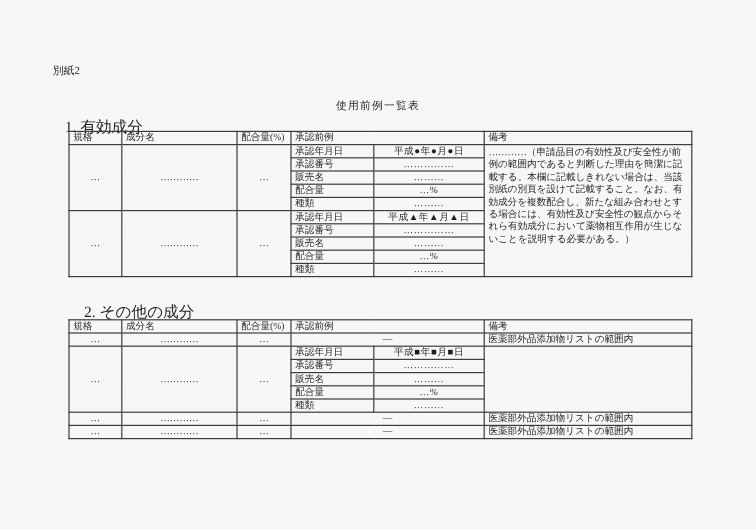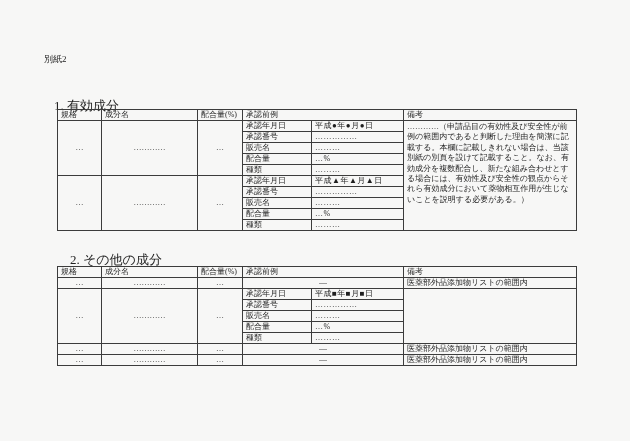--- a/index.html
+++ b/index.html
@@ -27,21 +27,21 @@
     border:1px solid #3c3c3c;
     font-size:8px;font-weight:normal;
     height:10px;line-height:10px;
     padding:0 3px;
     overflow:hidden;white-space:nowrap;
     background:transparent;
   }
   th{text-align:left;}
   td.c{text-align:center;}
   td.lbl{text-align:left;}
-  td.val{text-align:left;letter-spacing:0.5px;margin-left:24px;}
+  td.val{text-align:center;letter-spacing:0.5px;margin-left:24px;}
   td.rem{text-align:left;margin-left:20px;}
   td.remarks{
     vertical-align:top;
     white-space:normal;
     word-break:break-all;
     line-break:anywhere;
     line-height:10.4px;
     padding:1px 3px 0 3px;
     letter-spacing:0;
   }
@@ -51,20 +51,21 @@
   col.w-plbl{width:69px;}
   col.w-pval{width:92px;}
   col.w-rem{width:173px;}
 </style>
 </head>
 <body>
 
 <div class="page">
 
   <div class="attachment">別紙2</div>
+  <div class="doc-title">使用前例一覧表</div>
 
   <div class="section-heading sh1">1. 有効成分</div>
 
   <table class="doc-table t1">
     <colgroup>
       <col class="w-spec">
         <col class="w-name">
         <col class="w-amt">
       <col class="w-plbl">
         <col class="w-pval">

